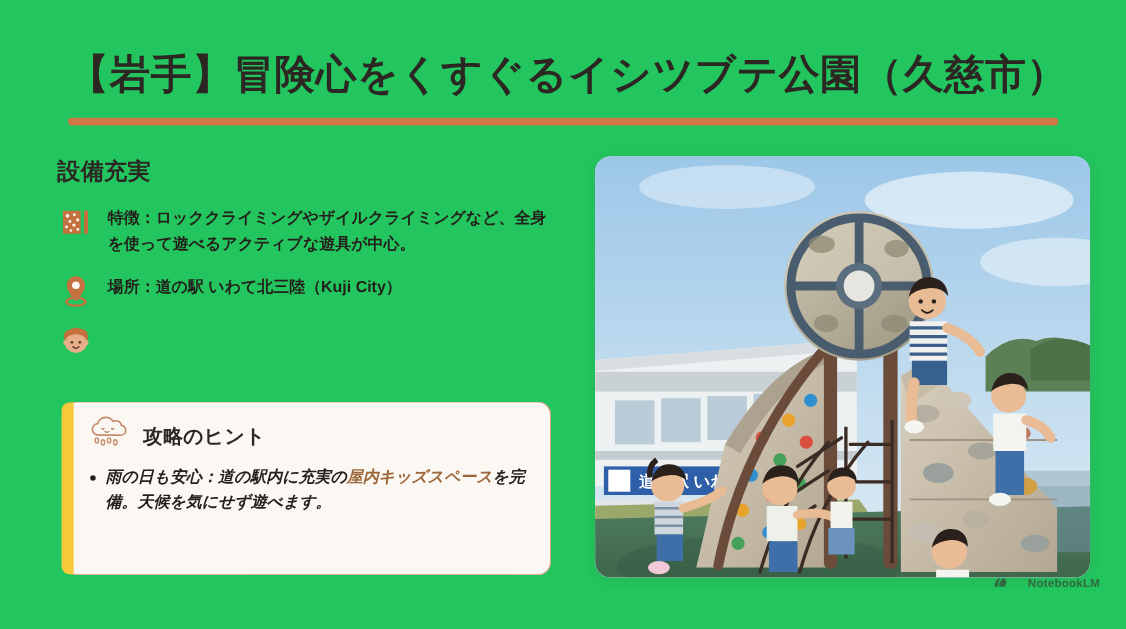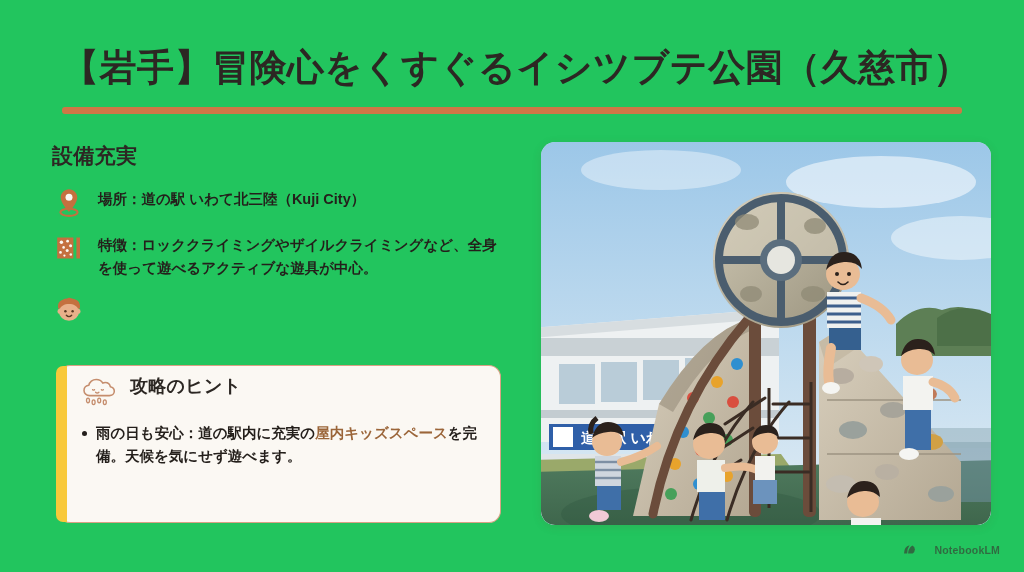--- a/index.html
+++ b/index.html
@@ -117,34 +117,36 @@
 
   .hint-inner {
     position: absolute;
     left: 20px;
     top: 8px;
     right: 12px;
   }
 
   .hint-header {
     display: flex;
+    align-items: center;
     gap: 10px;
     margin-bottom: 4px;
   }
 
   .hint-title {
     font-size: 18px;
     font-weight: 700;
     color: #2c2723;
     letter-spacing: 0.3px;
   }
 
   .hint-list {
     list-style: none;
     margin-top: 2px;
+    font-style: italic;
   }
 
   .hint-list li {
     position: relative;
     padding-left: 18px;
     font-size: 14.5px;
     line-height: 1.62;
     font-weight: 700;
     color: #241f1b;
     margin-bottom: 2px;
@@ -177,21 +179,21 @@
     background: #bcd8ef;
     box-shadow: 0 2px 10px rgba(90,70,50,0.13);
   }
 
   .photo-svg { display: block; width: 100%; height: 100%; }
 
   
   .footer-mark {
     position: absolute;
     right: 24px;
-    bottom: 13px;
+    bottom: 32px;
     display: flex;
     align-items: center;
     gap: 18px;
     opacity: 0.62;
   }
 
   .footer-label {
     font-size: 10.5px;
     font-weight: 700;
     color: #3a3430;
@@ -204,48 +206,48 @@
 <div class="slide">
 
   <div class="title-block">
     <div class="title-text">【岩手】冒険心をくすぐるイシツブテ公園（久慈市）</div>
   </div>
   <div class="title-rule"></div>
 
   <div class="left-col">
 
     <div class="section-heading">設備充実</div>
-
-    <div class="detail-row">
-      <span class="detail-icon">
-        <svg width="30" height="32" viewBox="0 0 30 32">
-          <path d="M15 3.2c-4.6 0-8.3 3.7-8.3 8.3 0 6 8.3 14.4 8.3 14.4s8.3-8.4 8.3-14.4c0-4.6-3.7-8.3-8.3-8.3z" fill="#c4703f"></path>
-          <circle cx="15" cy="11.3" r="3.5" fill="#faf7f1"></circle>
-          <ellipse cx="15" cy="26.3" rx="8.6" ry="3.6" fill="none" stroke="#c4703f" stroke-width="2.1"></ellipse>
-        </svg>
-      </span>
-      <span class="detail-text">場所：道の駅 いわて北三陸（Kuji City）</span>
-    </div>
 
     <div class="detail-row">
       <span class="detail-icon">
         <svg width="30" height="30" viewBox="0 0 30 30">
           <path d="M3.2 4.5h16.2v21H3.2z" fill="#c4703f"></path>
           <rect x="22.4" y="4.5" width="3.6" height="21" fill="#c4703f"></rect>
           <circle cx="7.4" cy="9.2" r="1.7" fill="#faf7f1"></circle>
           <circle cx="13.6" cy="8.2" r="1.35" fill="#faf7f1"></circle>
           <circle cx="16.6" cy="12.8" r="1.5" fill="#faf7f1"></circle>
           <circle cx="9.6" cy="14.4" r="1.3" fill="#faf7f1"></circle>
           <circle cx="13.2" cy="17.6" r="1.5" fill="#faf7f1"></circle>
           <circle cx="6.5" cy="19.4" r="1.3" fill="#faf7f1"></circle>
           <circle cx="16.8" cy="21.6" r="1.25" fill="#faf7f1"></circle>
           <circle cx="10.4" cy="22.6" r="1.15" fill="#faf7f1"></circle>
         </svg>
       </span>
       <span class="detail-text">特徴：ロッククライミングやザイルクライミングなど、全身を使って遊べるアクティブな遊具が中心。</span>
+    </div>
+
+    <div class="detail-row">
+      <span class="detail-icon">
+        <svg width="30" height="32" viewBox="0 0 30 32">
+          <path d="M15 3.2c-4.6 0-8.3 3.7-8.3 8.3 0 6 8.3 14.4 8.3 14.4s8.3-8.4 8.3-14.4c0-4.6-3.7-8.3-8.3-8.3z" fill="#c4703f"></path>
+          <circle cx="15" cy="11.3" r="3.5" fill="#faf7f1"></circle>
+          <ellipse cx="15" cy="26.3" rx="8.6" ry="3.6" fill="none" stroke="#c4703f" stroke-width="2.1"></ellipse>
+        </svg>
+      </span>
+      <span class="detail-text">場所：道の駅 いわて北三陸（Kuji City）</span>
     </div>
 
     <div class="detail-row">
       <span class="detail-icon">
         <svg width="32" height="32" viewBox="0 0 32 32">
           <path d="M16 3.4c-1.1 1.6-3.2 2.4-5.6 2.6C7.1 6.3 5 8.6 5 12.2v2.2h22v-2.2c0-4.1-2.6-6.6-6-7 -2.2-.3-3.9-1-5-1.8z" fill="#c4703f"></path>
           <ellipse cx="16" cy="17.4" rx="10.1" ry="9.4" fill="#e8b08a"></ellipse>
           <path d="M5.9 11.8c0-4.3 4.2-7.6 10.1-7.6s10.1 3.3 10.1 7.6c0 1.5-.3 2.6-.9 3.3-1-3.2-4.5-5.2-9.2-5.2s-8.2 2-9.2 5.2c-.6-.7-.9-1.8-.9-3.3z" fill="#c4703f"></path>
           <ellipse cx="6.3" cy="17.4" rx="1.8" ry="2.3" fill="#e8b08a"></ellipse>
           <ellipse cx="25.7" cy="17.4" rx="1.8" ry="2.3" fill="#e8b08a"></ellipse>

